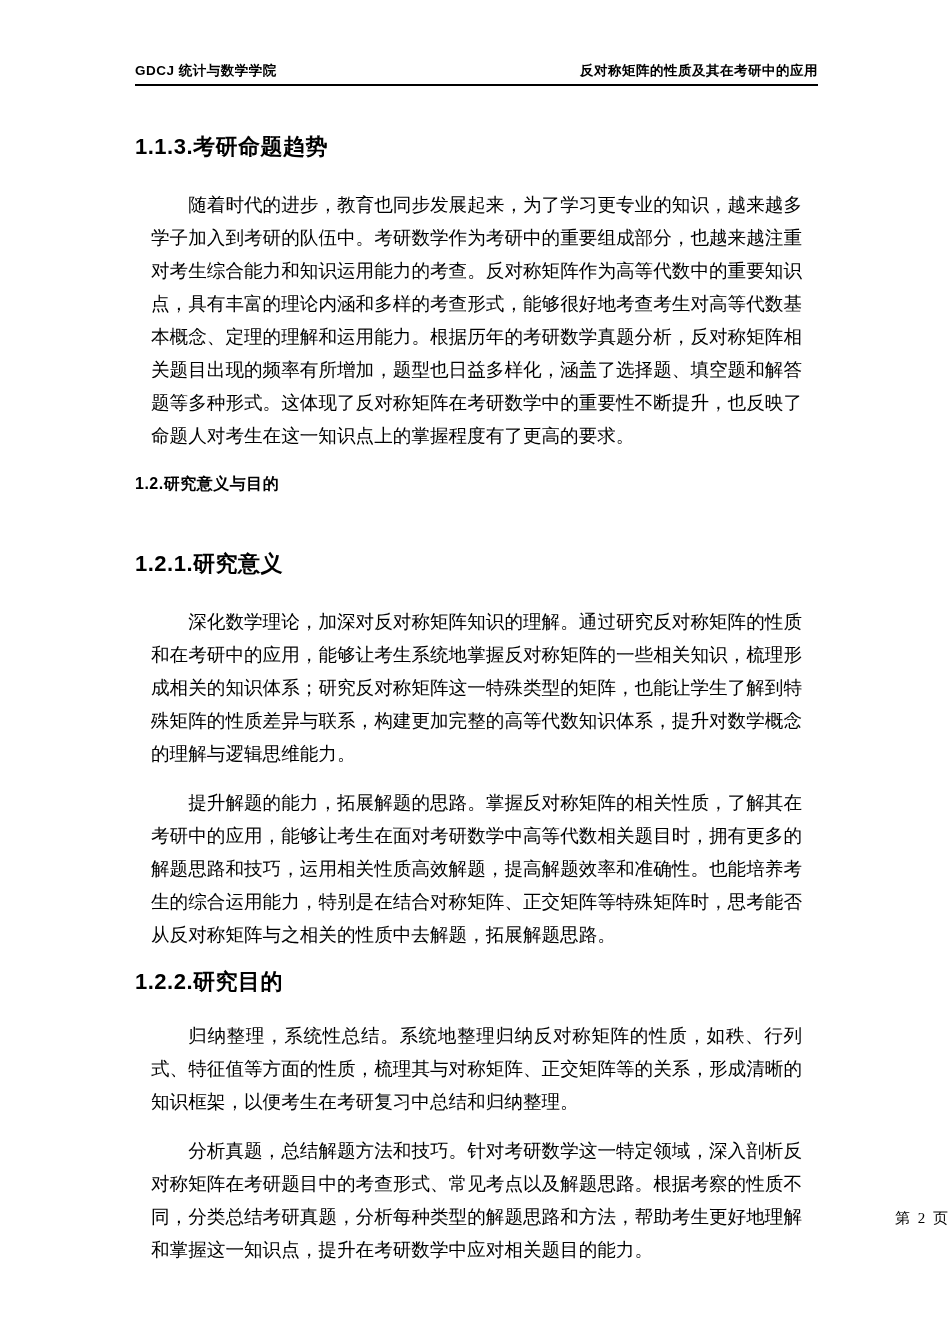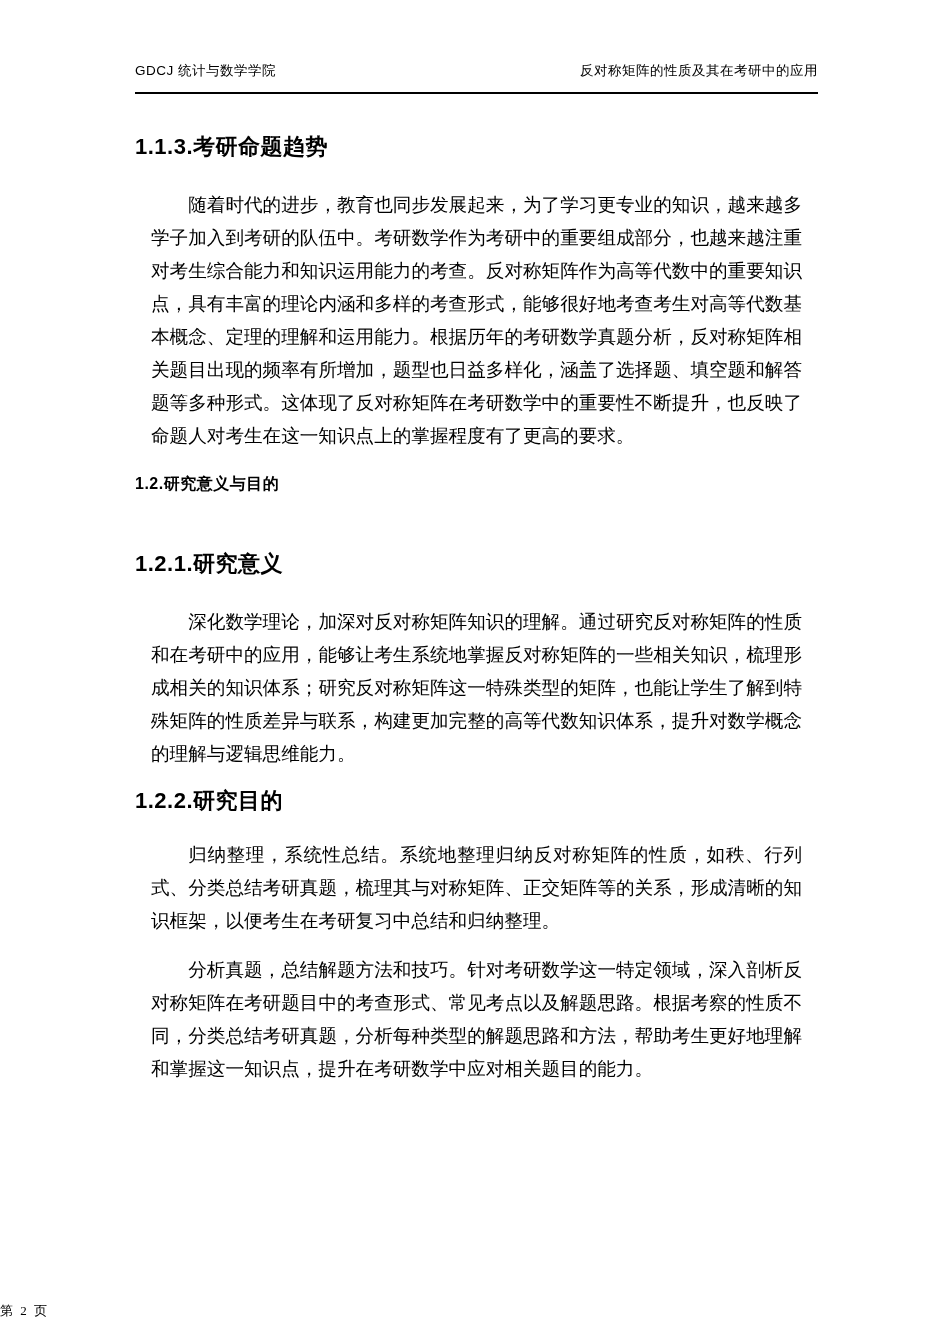--- a/index.html
+++ b/index.html
@@ -18,25 +18,25 @@
     overflow: hidden;
   }
   .header {
     position: absolute;
     top: 62px;
     left: 135px;
     width: 683px;
     display: flex;
     justify-content: space-between;
     align-items: flex-end;
-    padding-bottom: 12px;
+    padding-bottom: 4px;
     border-bottom: 2px solid #000000;
     font-family: "Liberation Sans", "DejaVu Sans", sans-serif;
     font-size: 13.5px;
-    font-weight: normal;
+    font-weight: bold;
     letter-spacing: 0.5px;
     white-space: nowrap;
   }
   .content {
     position: absolute;
     top: 118px;
     left: 135px;
     width: 683px;
   }
   .h-sub {
@@ -64,25 +64,25 @@
     line-height: 33px;
     text-align: justify;
     text-indent: 2em;
     margin: 16px;
     word-break: break-all;
   }
   .p-after-h { margin-top: 26px !important; }
   .p-first-122 { margin-top: 22px !important; }
   .footer {
     position: absolute;
-    top: 1302px;
+    top: 1209px;
     left: 0;
     width: 100%;
-    text-align: left;
-    font-size: 13px;
+    text-align: right;
+    font-size: 15px;
     letter-spacing: 2px;
   }
 </style>
 </head>
 <body>
 
 <div class="page">
 
   <div class="header">
     <span>GDCJ 统计与数学学院</span>
@@ -94,24 +94,25 @@
     <h3 class="h-sub h113">1.1.3.考研命题趋势</h3>
 
     <p class="body-para p-after-h">随着时代的进步，教育也同步发展起来，为了学习更专业的知识，越来越多学子加入到考研的队伍中。考研数学作为考研中的重要组成部分，也越来越注重对考生综合能力和知识运用能力的考查。反对称矩阵作为高等代数中的重要知识点，具有丰富的理论内涵和多样的考查形式，能够很好地考查考生对高等代数基本概念、定理的理解和运用能力。根据历年的考研数学真题分析，反对称矩阵相关题目出现的频率有所增加，题型也日益多样化，涵盖了选择题、填空题和解答题等多种形式。这体现了反对称矩阵在考研数学中的重要性不断提升，也反映了命题人对考生在这一知识点上的掌握程度有了更高的要求。</p>
 
     <h2 class="h-main h12">1.2.研究意义与目的</h2>
 
     <h3 class="h-sub h121">1.2.1.研究意义</h3>
 
     <p class="body-para p-after-h">深化数学理论，加深对反对称矩阵知识的理解。通过研究反对称矩阵的性质和在考研中的应用，能够让考生系统地掌握反对称矩阵的一些相关知识，梳理形成相关的知识体系；研究反对称矩阵这一特殊类型的矩阵，也能让学生了解到特殊矩阵的性质差异与联系，构建更加完整的高等代数知识体系，提升对数学概念的理解与逻辑思维能力。</p>
 
+    <p class="body-para">提升解题的能力，拓展解题的思路。掌握反对称矩阵的相关性质，了解其在考研中的应用，能够让考生在面对考研数学中高等代数相关题目时，拥有更多的解题思路和技巧，运用相关性质高效解题，提高解题效率和准确性。也能培养考生的综合运用能力，特别是在结合对称矩阵、正交矩阵等特殊矩阵时，思考能否从反对称矩阵与之相关的性质中去解题，拓展解题思路。</p>
 
     <h3 class="h-sub h122">1.2.2.研究目的</h3>
 
-    <p class="body-para p-first-122">归纳整理，系统性总结。系统地整理归纳反对称矩阵的性质，如秩、行列式、分类总结考研真题，梳理其与对称矩阵、正交矩阵等的关系，形成清晰的知识框架，以便考生在考研复习中总结和归纳整理。</p>
+    <p class="body-para p-first-122">归纳整理，系统性总结。系统地整理归纳反对称矩阵的性质，如秩、行列式、特征值等方面的性质，梳理其与对称矩阵、正交矩阵等的关系，形成清晰的知识框架，以便考生在考研复习中总结和归纳整理。</p>
 
     <p class="body-para">分析真题，总结解题方法和技巧。针对考研数学这一特定领域，深入剖析反对称矩阵在考研题目中的考查形式、常见考点以及解题思路。根据考察的性质不同，分类总结考研真题，分析每种类型的解题思路和方法，帮助考生更好地理解和掌握这一知识点，提升在考研数学中应对相关题目的能力。</p>
 
   </div>
 
   <div class="footer">
     <span>第 2 页</span>
   </div>
 
 </div>

